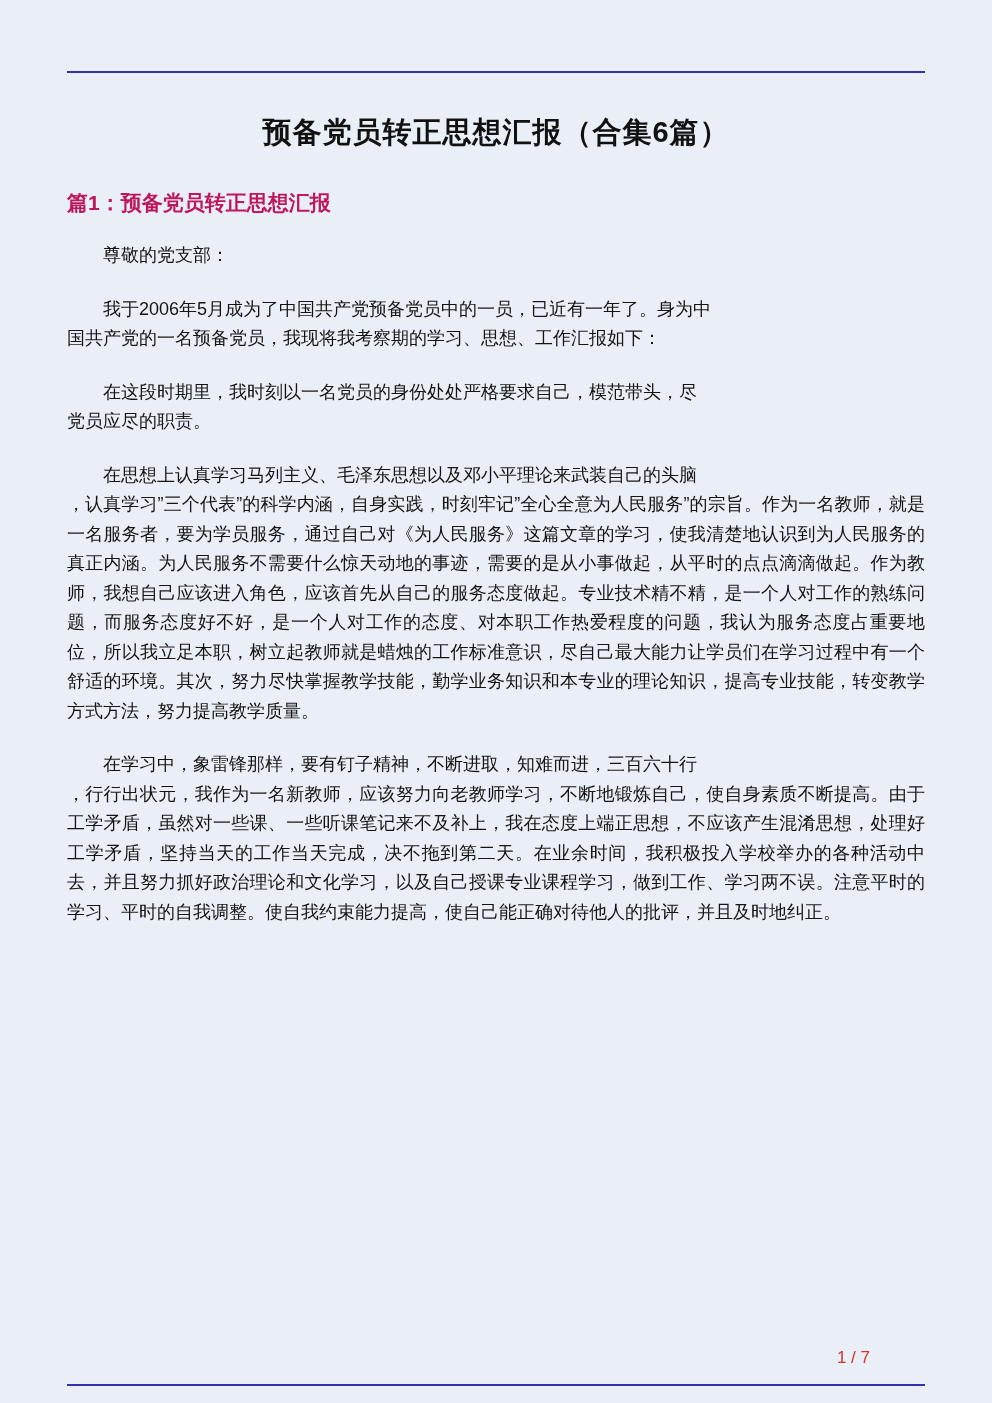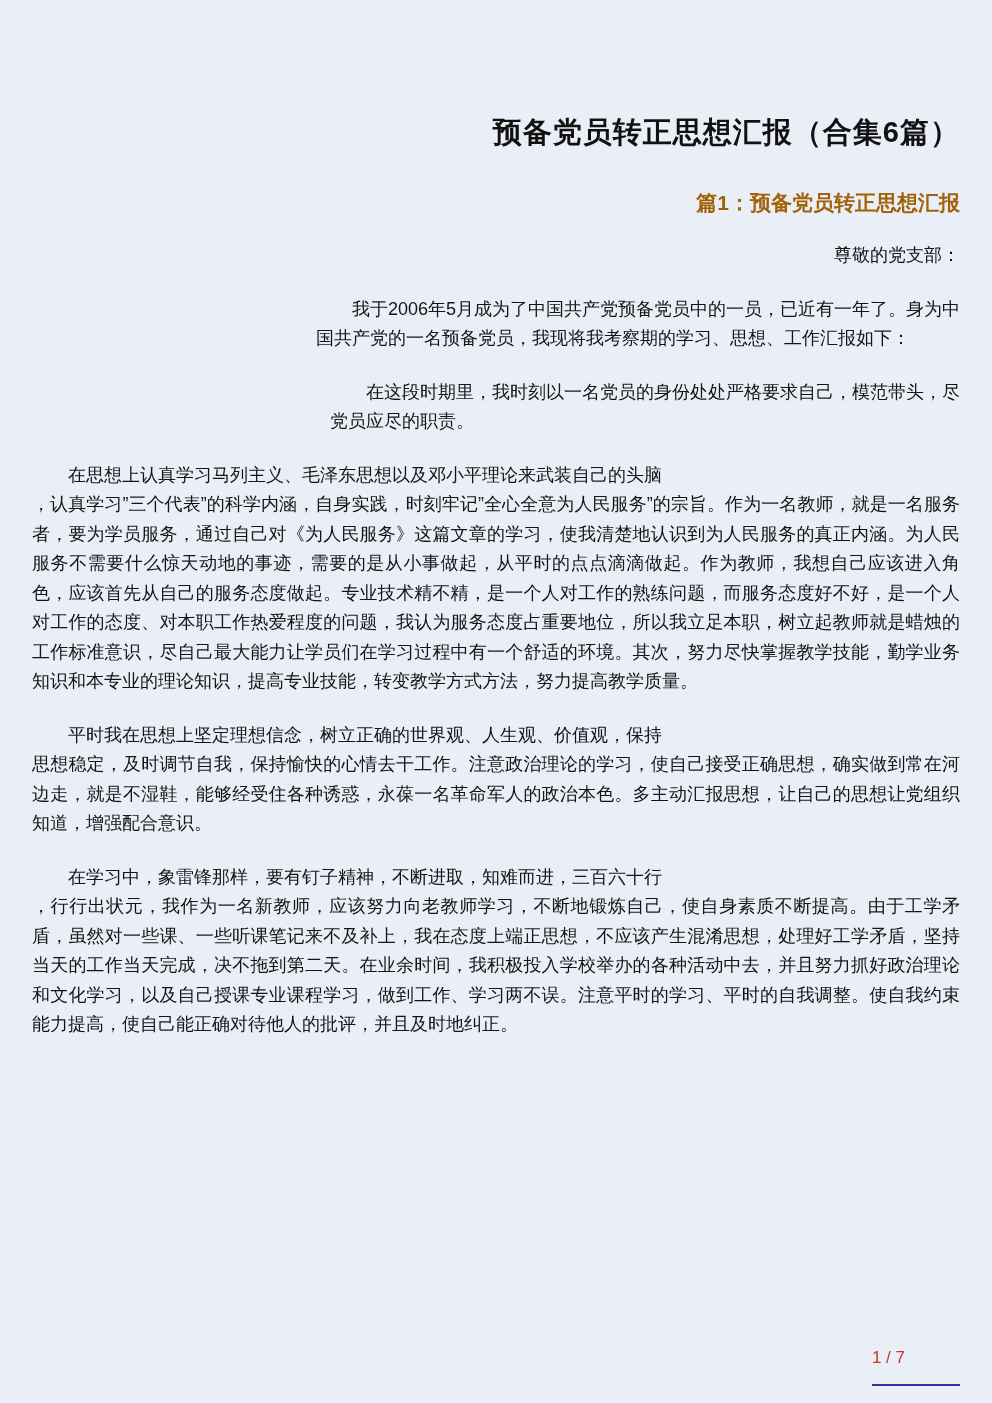--- a/index.html
+++ b/index.html
@@ -8,45 +8,44 @@
     background: #eaeef7;
     font-family: "Liberation Sans", sans-serif;
   }
   .page {
     position: relative;
     width: 992px;
     height: 1403px;
     margin: 0 auto;
     background: #eaeef7;
     box-sizing: border-box;
-    padding: 0 32px;
+    padding: 0 67px;
     display: flex;
     flex-direction: column;
     overflow: hidden;
-    align-items: flex-end;
   }
   .rule {
     height: 2px;
     background: #3232a8;
     flex-shrink: 0;
   }
   .rule.top { margin-top: 71px; }
   .rule.bottom { margin-bottom: 17px; }
   .doc-title {
     font-size: 29px;
     font-weight: 700;
     color: #111111;
     text-align: center;
     margin: 40px 0 0 0;
     letter-spacing: 1px;
   }
   .section-heading {
     font-size: 21px;
     font-weight: 600;
-    color: #a16207;
+    color: #be185d;
     margin: 36px 0 0 0;
   }
   p.body-para {
     font-size: 18px;
     line-height: 29.5px;
     color: #141414;
     margin: 24px 0 0 0;
     text-indent: 2em;
     white-space: pre-wrap;
     text-align: justify;
@@ -78,22 +77,20 @@
 
   <p class="body-para">我于2006年5月成为了中国共产党预备党员中的一员，已近有一年了。身为中
 国共产党的一名预备党员，我现将我考察期的学习、思想、工作汇报如下：</p>
 
   <p class="body-para">在这段时期里，我时刻以一名党员的身份处处严格要求自己，模范带头，尽
 党员应尽的职责。</p>
 
   <p class="body-para">在思想上认真学习马列主义、毛泽东思想以及邓小平理论来武装自己的头脑
 ，认真学习”三个代表”的科学内涵，自身实践，时刻牢记”全心全意为人民服务”的宗旨。作为一名教师，就是一名服务者，要为学员服务，通过自己对《为人民服务》这篇文章的学习，使我清楚地认识到为人民服务的真正内涵。为人民服务不需要什么惊天动地的事迹，需要的是从小事做起，从平时的点点滴滴做起。作为教师，我想自己应该进入角色，应该首先从自己的服务态度做起。专业技术精不精，是一个人对工作的熟练问题，而服务态度好不好，是一个人对工作的态度、对本职工作热爱程度的问题，我认为服务态度占重要地位，所以我立足本职，树立起教师就是蜡烛的工作标准意识，尽自己最大能力让学员们在学习过程中有一个舒适的环境。其次，努力尽快掌握教学技能，勤学业务知识和本专业的理论知识，提高专业技能，转变教学方式方法，努力提高教学质量。</p>
 
-  <p class="body-para">平时我在思想上坚定理想信念，树立正确的世界观、人生观、价值观，保持
-思想稳定，及时调节自我，保持愉快的心情去干工作。注意政治理论的学习，使自己接受正确思想，确实做到常在河边走，就是不湿鞋，能够经受住各种诱惑，永葆一名革命军人的政治本色。多主动汇报思想，让自己的思想让党组织知道，增强配合意识。</p>
 
 
   <p class="body-para">在学习中，象雷锋那样，要有钉子精神，不断进取，知难而进，三百六十行
 ，行行出状元，我作为一名新教师，应该努力向老教师学习，不断地锻炼自己，使自身素质不断提高。由于工学矛盾，虽然对一些课、一些听课笔记来不及补上，我在态度上端正思想，不应该产生混淆思想，处理好工学矛盾，坚持当天的工作当天完成，决不拖到第二天。在业余时间，我积极投入学校举办的各种活动中去，并且努力抓好政治理论和文化学习，以及自己授课专业课程学习，做到工作、学习两不误。注意平时的学习、平时的自我调整。使自我约束能力提高，使自己能正确对待他人的批评，并且及时地纠正。</p>
 
   <div class="footer">
     <div class="page-number">1 / 7</div>
     <div class="rule bottom"></div>
   </div>
 

